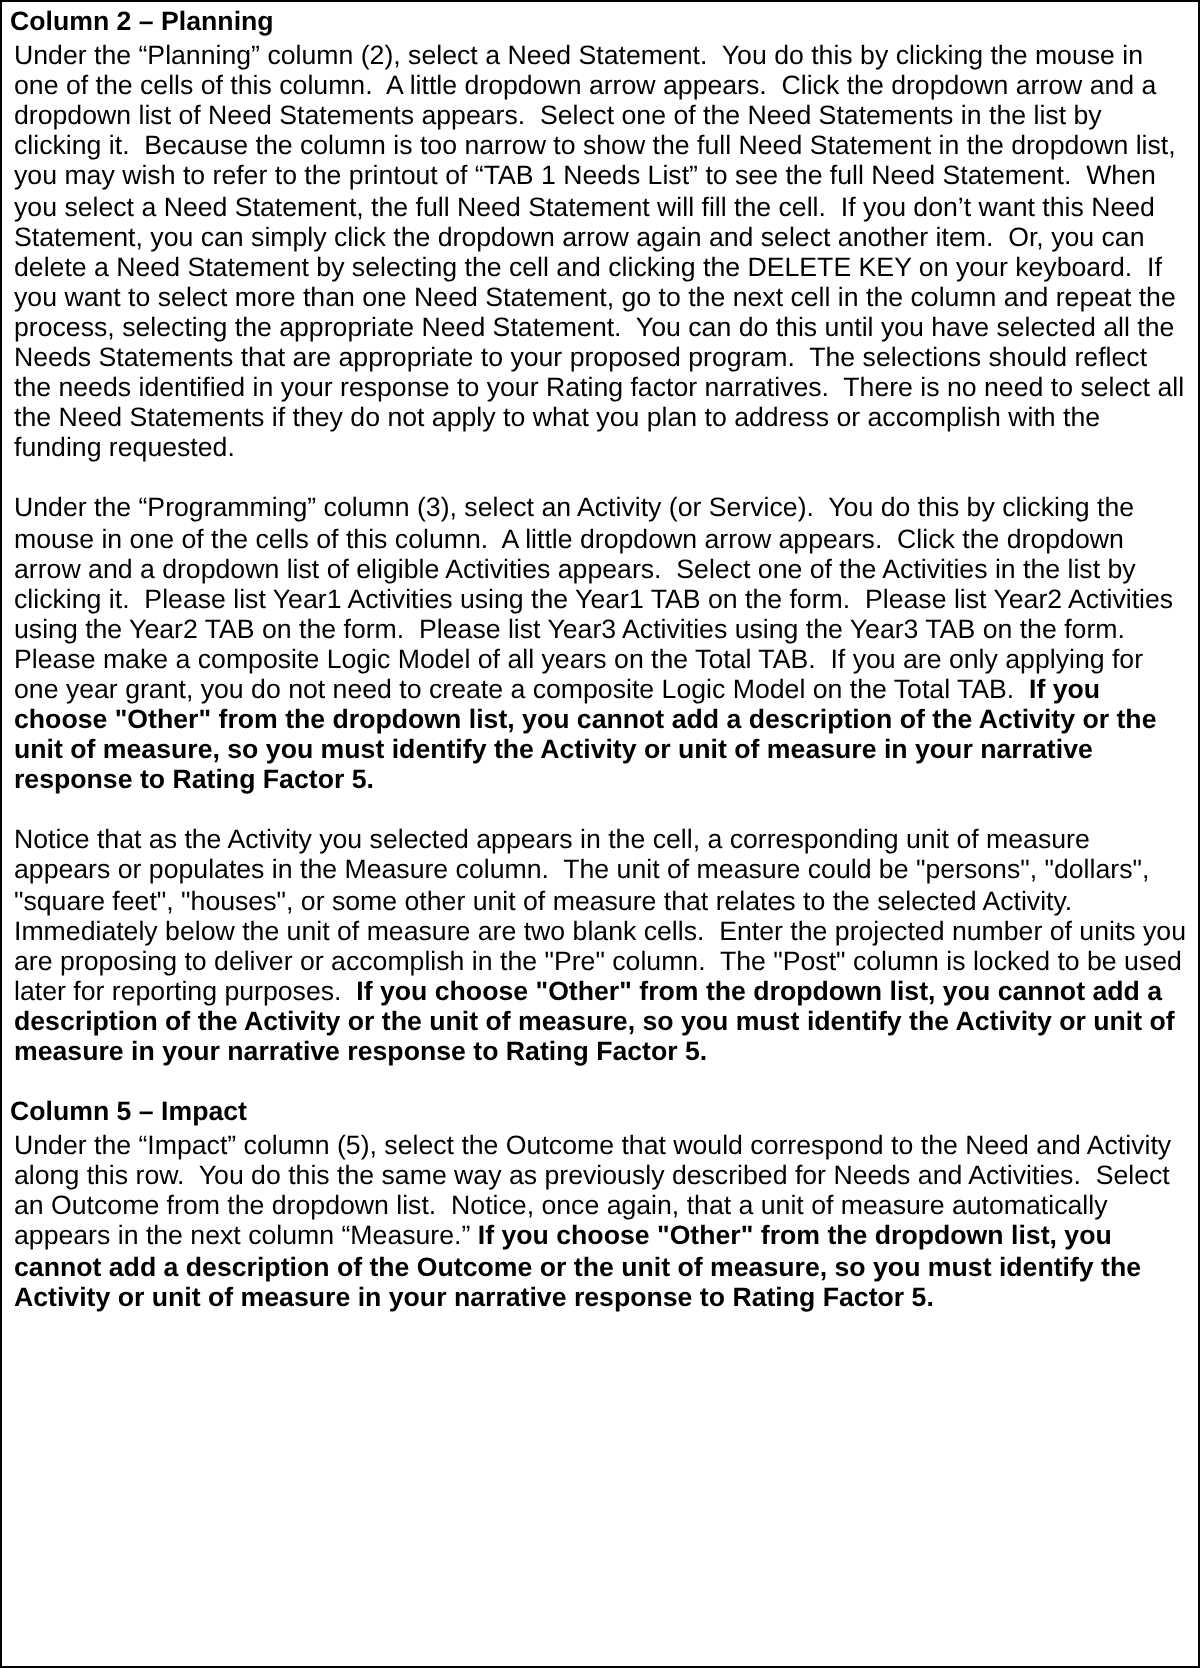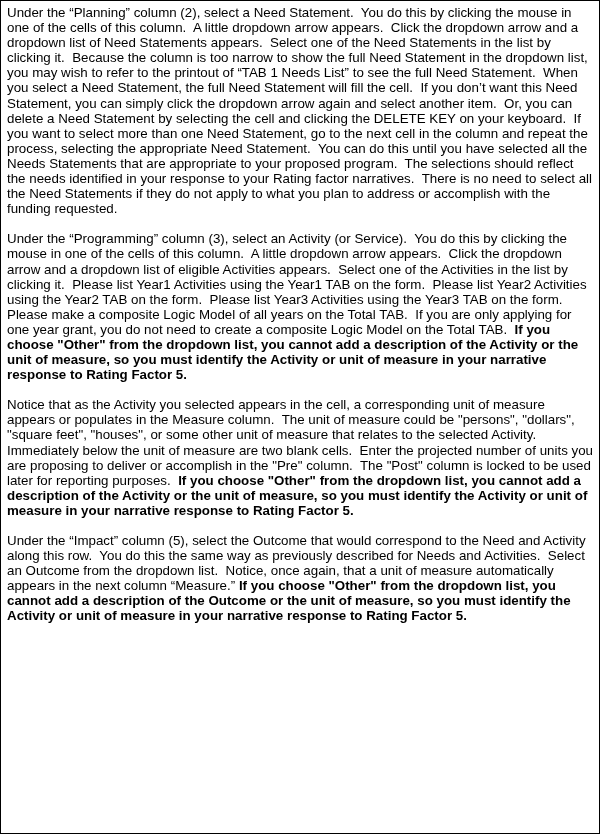--- a/index.html
+++ b/index.html
@@ -37,28 +37,30 @@
   .section-body b {
     font-weight: bold;
   }
 </style>
 </head>
 <body>
 
 <div class="page">
 
   <div class="doc-section">
+    <h2 class="section-heading">Column 2 – Planning</h2>
     <p class="section-body"><span>Under the “Planning” column (2), select a Need Statement.  You do this by clicking the mouse in one of the cells of this column.  A little dropdown arrow appears.  Click the dropdown arrow and a dropdown list of Need Statements appears.  Select one of the Need Statements in the list by clicking it.  Because the column is too narrow to show the full Need Statement in the dropdown list, you may wish to refer to the printout of “TAB 1 Needs List” to see the full Need Statement.  When you select a Need Statement, the full Need Statement will fill the cell.  If you don’t want this Need Statement, you can simply click the dropdown arrow again and select another item.  Or, you can delete a Need Statement by selecting the cell and clicking the DELETE KEY on your keyboard.  If you want to select more than one Need Statement, go to the next cell in the column and repeat the process, selecting the appropriate Need Statement.  You can do this until you have selected all the Needs Statements that are appropriate to your proposed program.  The selections should reflect the needs identified in your response to your Rating factor narratives.  There is no need to select all the Need Statements if they do not apply to what you plan to address or accomplish with the funding requested.</span><b></b></p>
   </div>
 
   <div class="doc-section">
     <p class="section-body"><span>Under the “Programming” column (3), select an Activity (or Service).  You do this by clicking the mouse in one of the cells of this column.  A little dropdown arrow appears.  Click the dropdown arrow and a dropdown list of eligible Activities appears.  Select one of the Activities in the list by clicking it.  Please list Year1 Activities using the Year1 TAB on the form.  Please list Year2 Activities using the Year2 TAB on the form.  Please list Year3 Activities using the Year3 TAB on the form.  Please make a composite Logic Model of all years on the Total TAB.  If you are only applying for one year grant, you do not need to create a composite Logic Model on the Total TAB.  </span><b>If you choose "Other" from the dropdown list, you cannot add a description of the Activity or the unit of measure, so you must identify the Activity or unit of measure in your narrative response to Rating Factor 5.</b></p>
   </div>
 
   <div class="doc-section">
     <p class="section-body"><span>Notice that as the Activity you selected appears in the cell, a corresponding unit of measure appears or populates in the Measure column.  The unit of measure could be "persons", "dollars", "square feet", "houses", or some other unit of measure that relates to the selected Activity.  Immediately below the unit of measure are two blank cells.  Enter the projected number of units you are proposing to deliver or accomplish in the "Pre" column.  The "Post" column is locked to be used later for reporting purposes.  </span><b>If you choose "Other" from the dropdown list, you cannot add a description of the Activity or the unit of measure, so you must identify the Activity or unit of measure in your narrative response to Rating Factor 5.</b></p>
   </div>
 
   <div class="doc-section">
+    <h2 class="section-heading">Column 5 – Impact</h2>
     <p class="section-body"><span>Under the “Impact” column (5), select the Outcome that would correspond to the Need and Activity along this row.  You do this the same way as previously described for Needs and Activities.  Select an Outcome from the dropdown list.  Notice, once again, that a unit of measure automatically appears in the next column “Measure.” </span><b>If you choose "Other" from the dropdown list, you cannot add a description of the Outcome or the unit of measure, so you must identify the Activity or unit of measure in your narrative response to Rating Factor 5.</b></p>
   </div>
 
 </div>
 
 </body></html>

